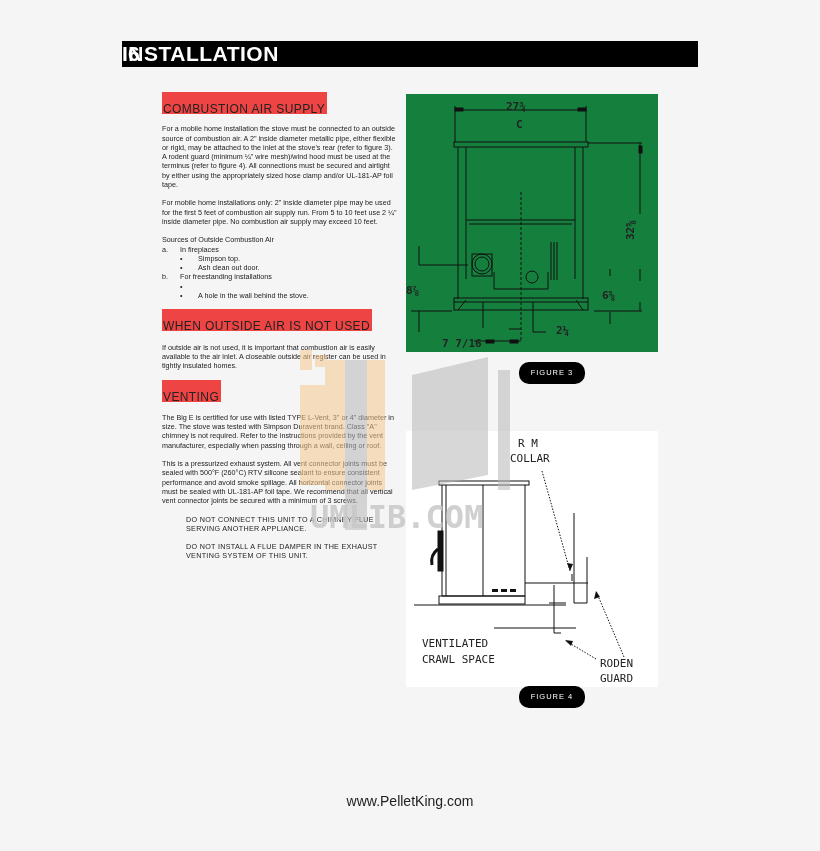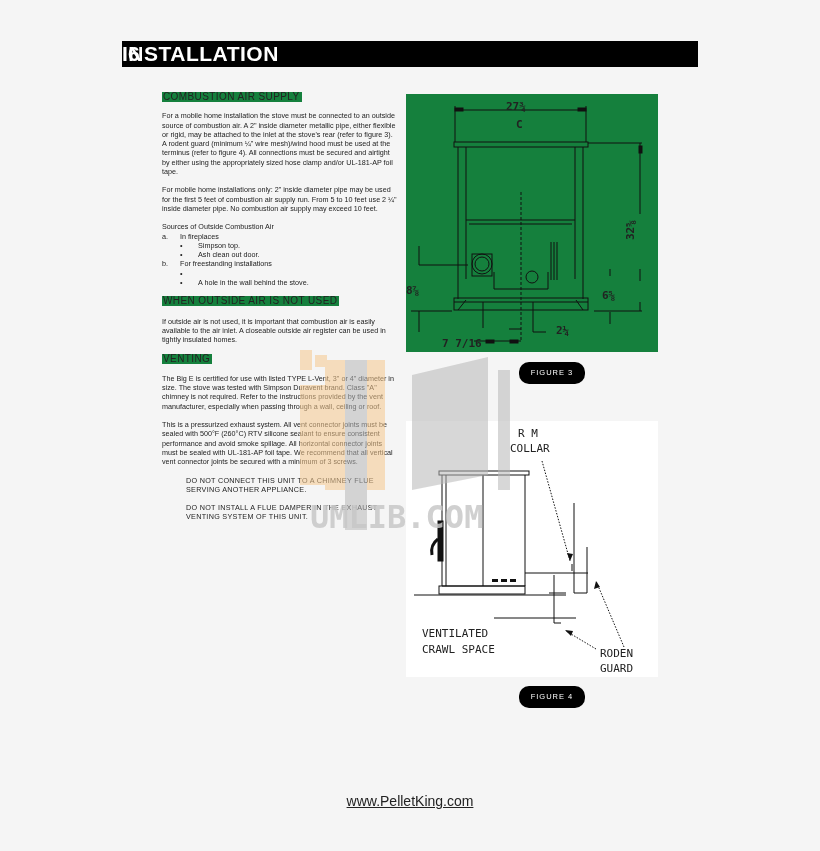--- a/index.html
+++ b/index.html
@@ -16,47 +16,47 @@
     }
     .section-title {
       position: absolute; left: 0; right: 0; top: 1px; text-align: left;
       font-size: 21px; font-weight: bold; letter-spacing: 0.5px;
     }
     .col-left {
       position: absolute; left: 162px; top: 92px; width: 236px;
       font-size: 7.2px; line-height: 9.3px; color: #222;
     }
     .heading {
-      display: inline-block; background: #15803d; padding: 0 2px 0 1px;
-      font-size: 10px; letter-spacing: 0.4px; line-height: 10px; color: #222;
+      display: inline-block; background: #ef4444; padding: 12px 2px 0 1px;
+      font-size: 12px; letter-spacing: 0.4px; line-height: 10px; color: #222;
     }
     .para { margin: 0; }
     .gap-s { height: 9px; }
     .gap-m { height: 10px; }
     .alpha { display: flex; }
     .alpha .lbl { width: 18px; flex: none; }
     .bullet { display: flex; padding-left: 18px; }
     .bullet .dot { width: 18px; flex: none; }
     .caps { letter-spacing: 0.3px; margin-left: 24px; }
 
     .fig3 {
       position: absolute; left: 406px; top: 94px; width: 252px; height: 258px; background: #15803d; font-weight: bold;
     }
     .fig4 {
-      position: absolute; left: 406px; top: 421px; width: 252px; height: 256px; background: #fff;
+      position: absolute; left: 406px; top: 431px; width: 252px; height: 256px; background: #fff;
     }
     .fig-label {
       position: absolute; background: #000; color: #fff; font-size: 7.5px; letter-spacing: 1px;
       text-align: center; line-height: 22px; border-radius: 10px;
     }
     .fig3-label { left: 519px; top: 362px; width: 66px; height: 22px; }
     .fig4-label { left: 519px; top: 686px; width: 66px; height: 22px; }
     .footer-url {
       position: absolute; left: 0; right: 0; top: 793px; text-align: center;
-      font-size: 14px; color: #222; text-decoration: underline;
+      font-size: 14px; color: #222;
     }
     .watermark { position: absolute; left: 300px; top: 350px; width: 230px; height: 190px; pointer-events: none; }
     svg text { font-family: "DejaVu Sans Mono", monospace; }
   </style>
 </head>
 <body>
 
 <div class="header-bar">
   <span class="page-num">6</span>
   <span class="section-title">INSTALLATION</span>

